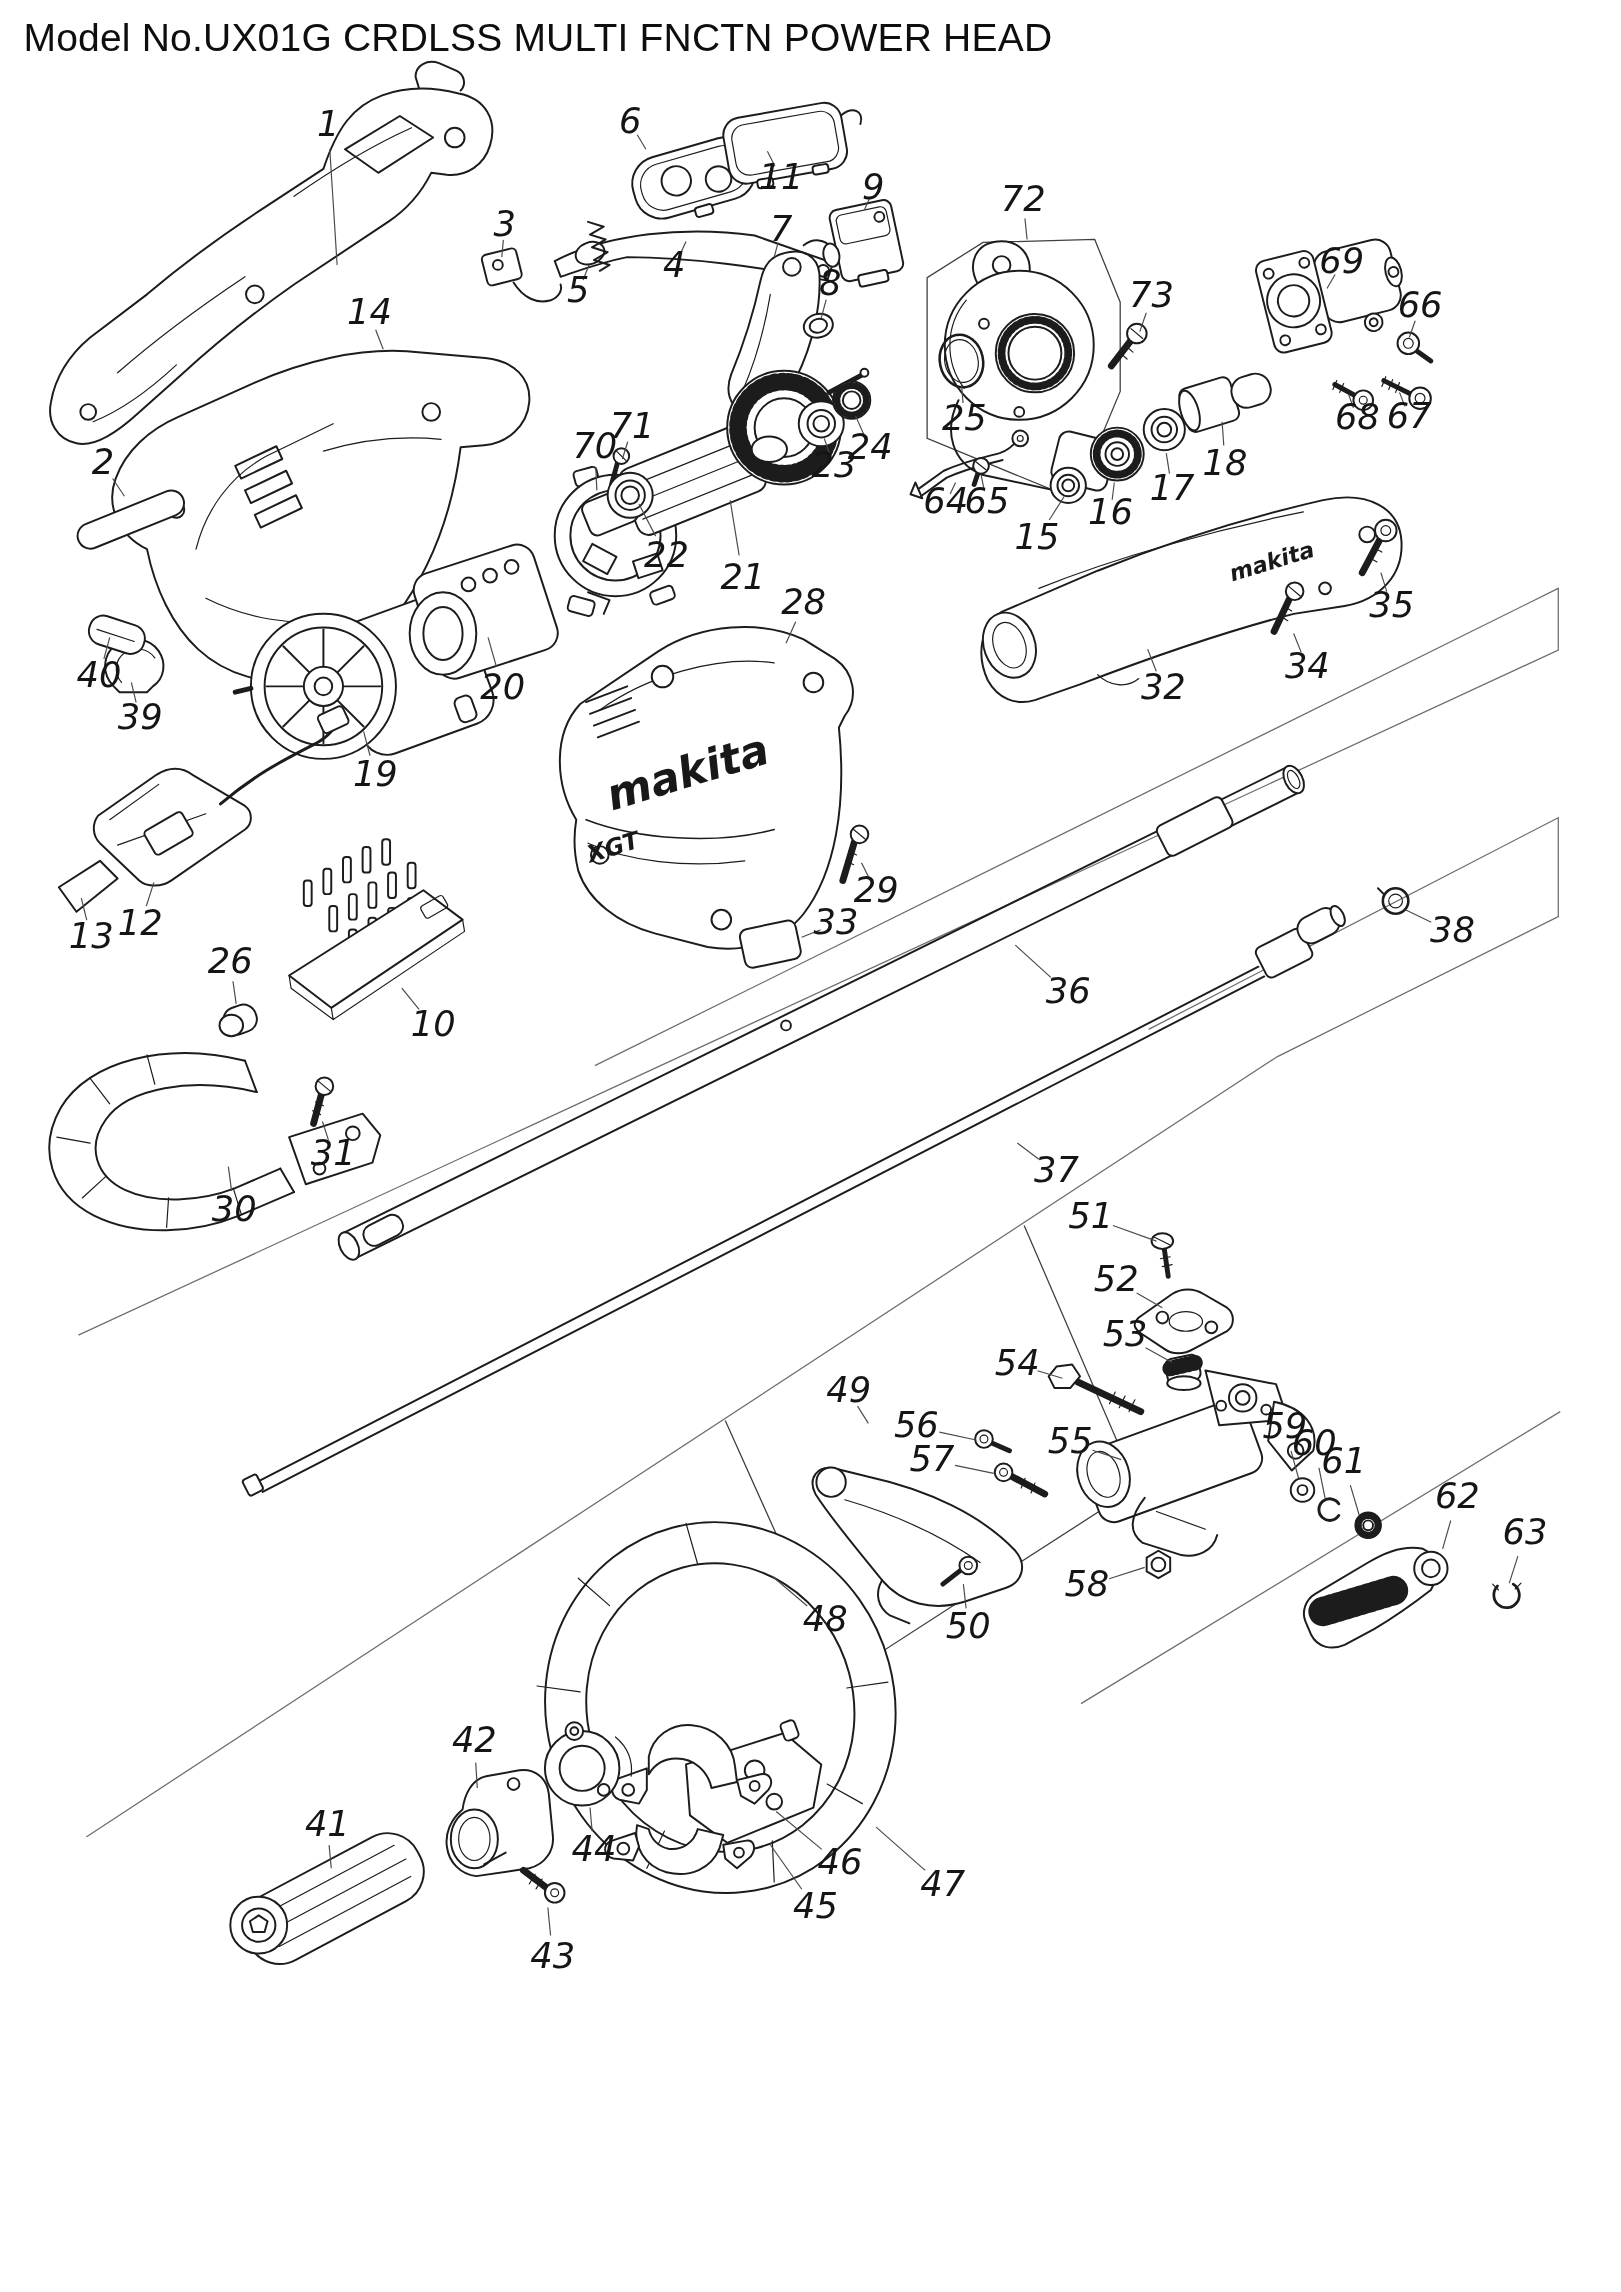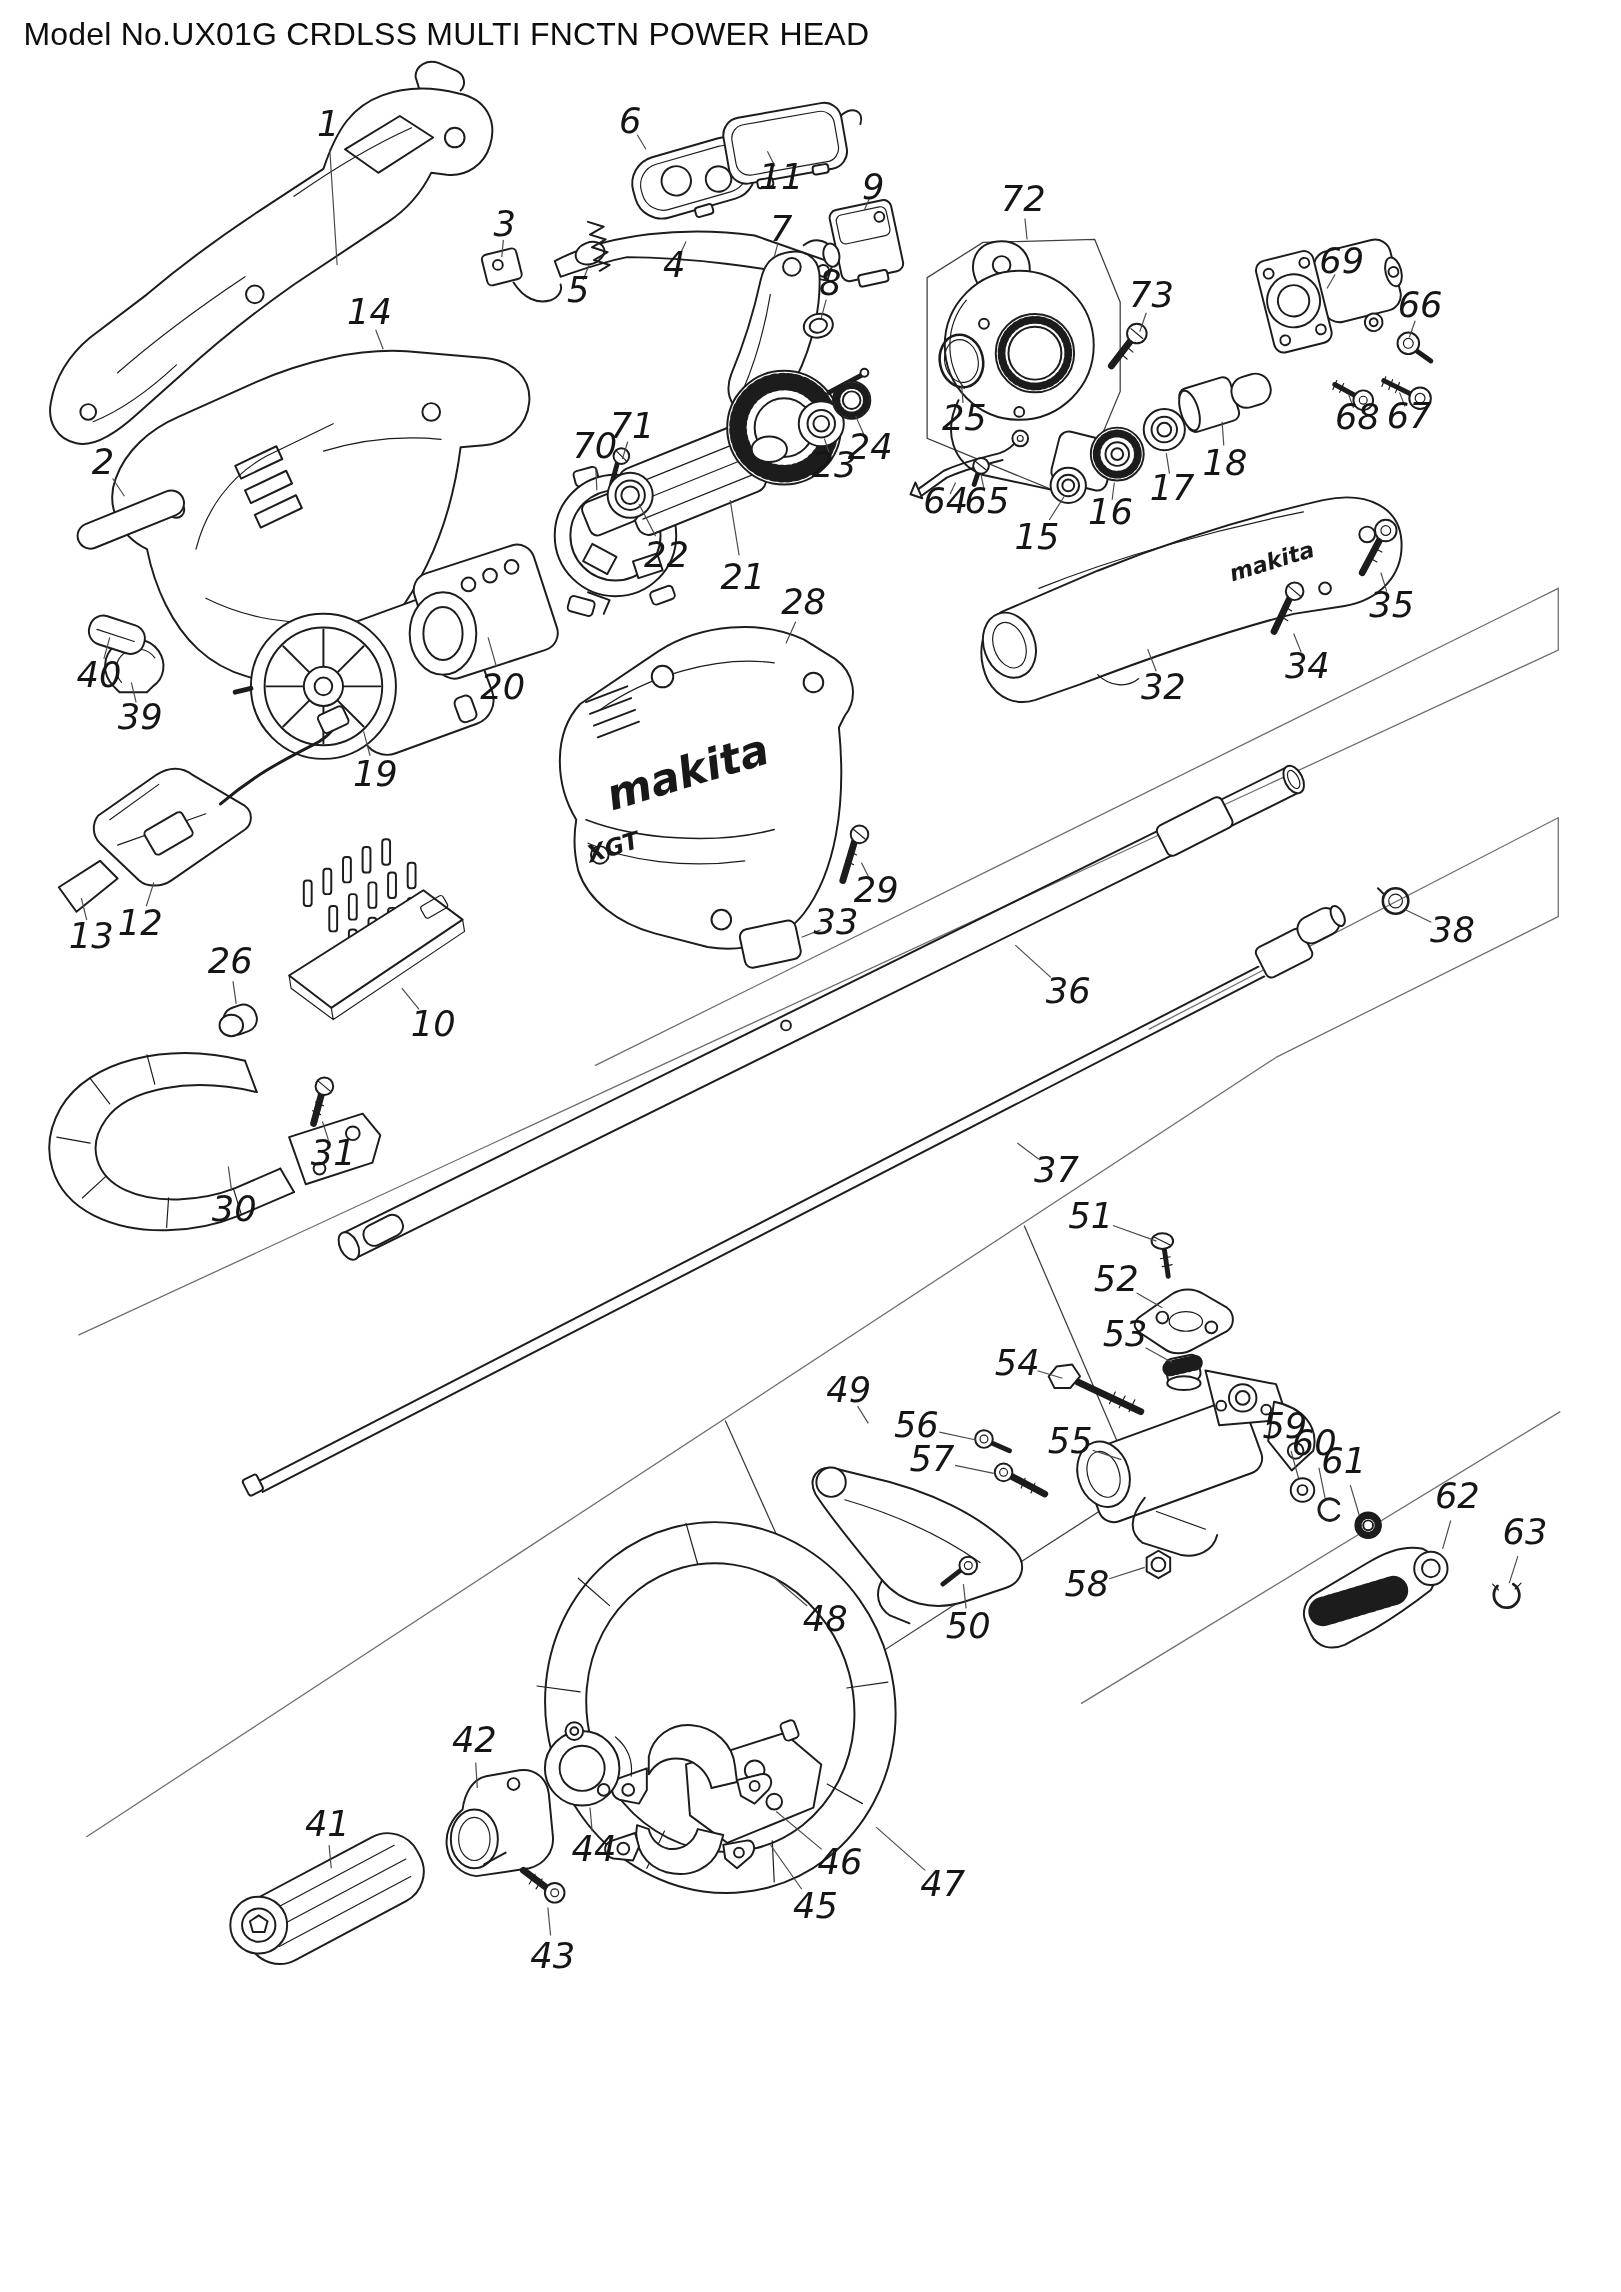--- a/index.html
+++ b/index.html
@@ -1,18 +1,18 @@
 <!DOCTYPE html>
 <html><head>
 <meta charset="utf-8">
 <style>
   html,body{margin:0;padding:0;background:#fff;}
   #stage{position:relative;width:1621px;height:2293px;background:#fff;overflow:hidden;
          font-family:"Liberation Sans",sans-serif;}
-  #page-title{position:absolute;left:23.5px;top:15.7px;font-size:32px;font-weight:400;
+  #page-title{position:absolute;left:23.5px;top:15.7px;font-size:39px;font-weight:400;
               color:#0e0e0e;letter-spacing:0.2px;white-space:nowrap;}
   svg{position:absolute;left:0;top:0;}
   
   #g-parts path,#g-parts rect,#g-parts circle,#g-parts ellipse,#g-parts polygon{
       stroke:#1c1c1c;stroke-width:2;fill:#fff;stroke-linejoin:round;stroke-linecap:round;}
   #g-parts line,#g-parts polyline{stroke:#1c1c1c;stroke-width:2;fill:none;stroke-linecap:round;}
   .nf{fill:none !important;}
   .thin{stroke-width:1.2 !important;}
   .med{stroke-width:1.6 !important;}
   .rim{fill:none !important;stroke-dasharray:2.5 3.5;stroke-width:8 !important;}

